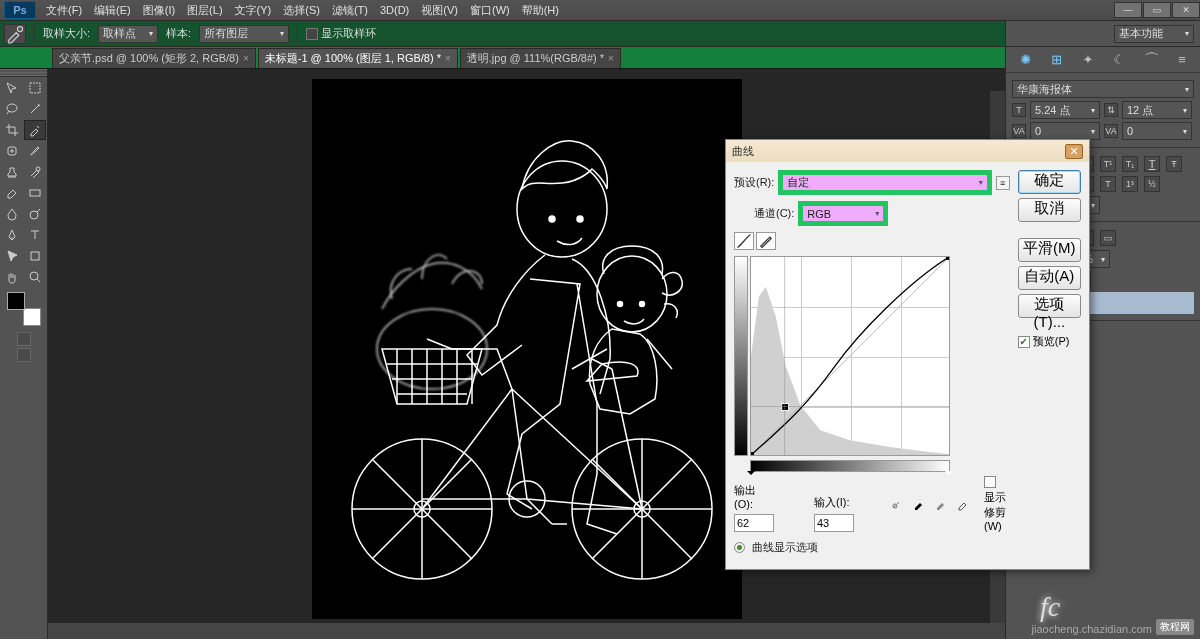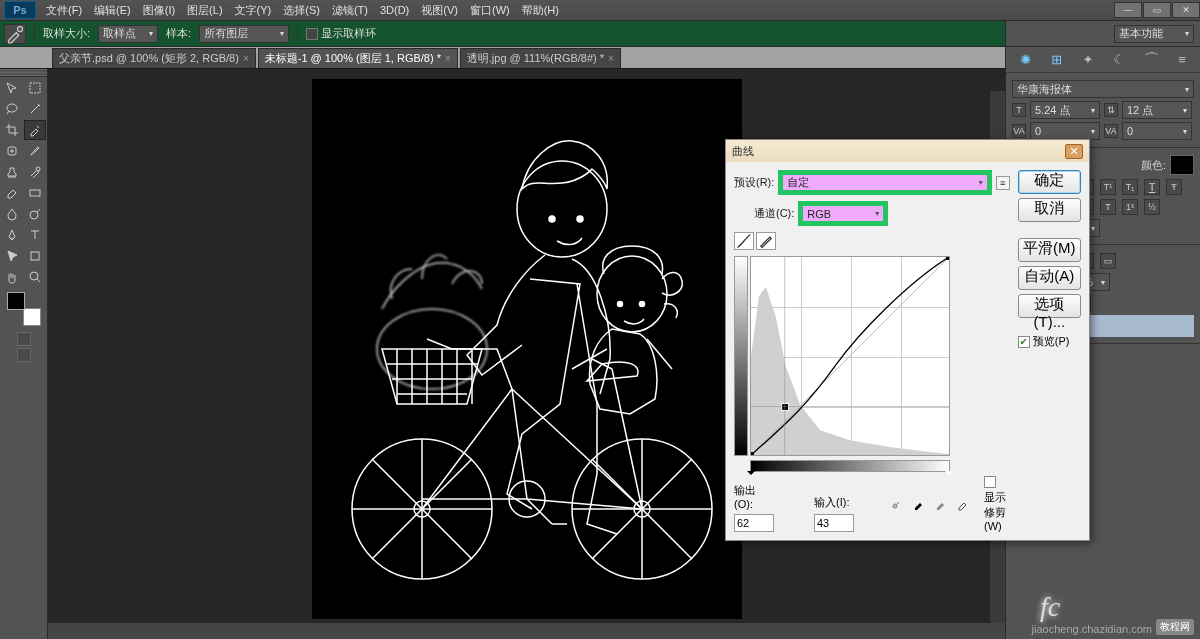--- a/index.html
+++ b/index.html
@@ -14,21 +14,21 @@
 
 
 .optbar{height:26px;background:#14532d;display:flex;align-items:center;color:#ddd;border-bottom:1px solid #2a2a2a;padding:0 4px;gap:8px}
 .tool-ico{width:22px;height:20px;border:1px solid #333;background:#4a4a4a;display:flex;align-items:center;justify-content:center}
 .opt-label{color:#ddd}
 .opt-sel{height:18px;background:#555;border:1px solid #333;color:#ddd;padding:0 4px;min-width:60px;display:flex;align-items:center;justify-content:space-between}
 .opt-sel .arr{font-size:8px}
 .chk{width:12px;height:12px;border:1px solid #777;background:#444;display:inline-block;vertical-align:middle;margin-right:3px}
 
 
-.tabbar{height:22px;background:#a3a3a3;display:flex;align-items:flex-end;padding-left:52px;border-bottom:1px solid #1a1a1a}
+.tabbar{height:22px;background:#15803d;display:flex;align-items:flex-end;padding-left:52px;border-bottom:1px solid #1a1a1a}
 .doc-tab{height:20px;padding:0 6px;background:#454545;color:#ccc;border:1px solid #2a2a2a;border-bottom:none;margin-right:2px;display:flex;align-items:center;gap:4px;font-size:10px;cursor:pointer}
 .doc-tab.active{background:#535353;color:#fff}
 .tab-x{color:#999;font-size:10px}
 
 
 .toolbox{position:absolute;left:0;top:69px;width:48px;bottom:0;background:#535353;border-right:1px solid #2a2a2a;display:flex;flex-direction:column}
 .tb-grip{height:8px;background:repeating-linear-gradient(#666 0 1px,#535353 1px 3px);border-bottom:1px solid #333}
 .tb-grid{display:grid;grid-template-columns:1fr 1fr;gap:1px;padding:1px}
 .tb-btn{width:22px;height:20px;display:flex;align-items:center;justify-content:center;color:#ccc;cursor:pointer;position:relative;border:1px solid transparent}
 .tb-btn.sel{background:#3a3a3a;border:1px solid #222}
@@ -396,26 +396,20 @@
           <span class="arr">▾</span>
         </div>
       <span class="pico">VA</span>
       <div class="opt-sel">
           <span>0</span>
           <span class="arr">▾</span>
         </div>
     </div>
   </div>
   <div class="pgrp">
-    <div class="prow">
-      <span class="pico">T</span>
-      <span>100%</span>
-      <span style="margin-left:auto">颜色:</span>
-      <div class="swatch-black"></div>
-    </div>
     <div class="iconrow">
       <span class="pico">T</span>
       <span class="pico">
           <i>T</i>
         </span>
       <span class="pico">TT</span>
       <span class="pico">Tᴛ</span>
       <span class="pico">T¹</span>
       <span class="pico">T₁</span>
       <span class="pico">
@@ -562,20 +556,24 @@
               </svg>
             </span>
           <span class="eye-ico">
               <svg viewBox="0 0 14 14">
                 <path d="M3 11l5-5 2 2-5 5H3z" fill="none" stroke="#555"></path>
               </svg>
             </span>
           <label style="margin-left:6px"><span class="chk2"></span><span>显示修剪(W)</span></label>
         </div>
       </div>
+      <div class="drow" style="margin-top:8px">
+        <span class="radio on"></span>
+        <span>曲线显示选项</span>
+      </div>
     </div>
     <div class="dlg-right">
       <div class="win-button primary">确定</div>
       <div class="win-button">取消</div>
       <div style="height:8px"></div>
       <div class="win-button">平滑(M)</div>
       <div class="win-button">自动(A)</div>
       <div class="win-button">选项(T)...</div>
       <div style="height:8px"></div>
       <label><span class="chk2">✔</span><span>预览(P)</span></label>

